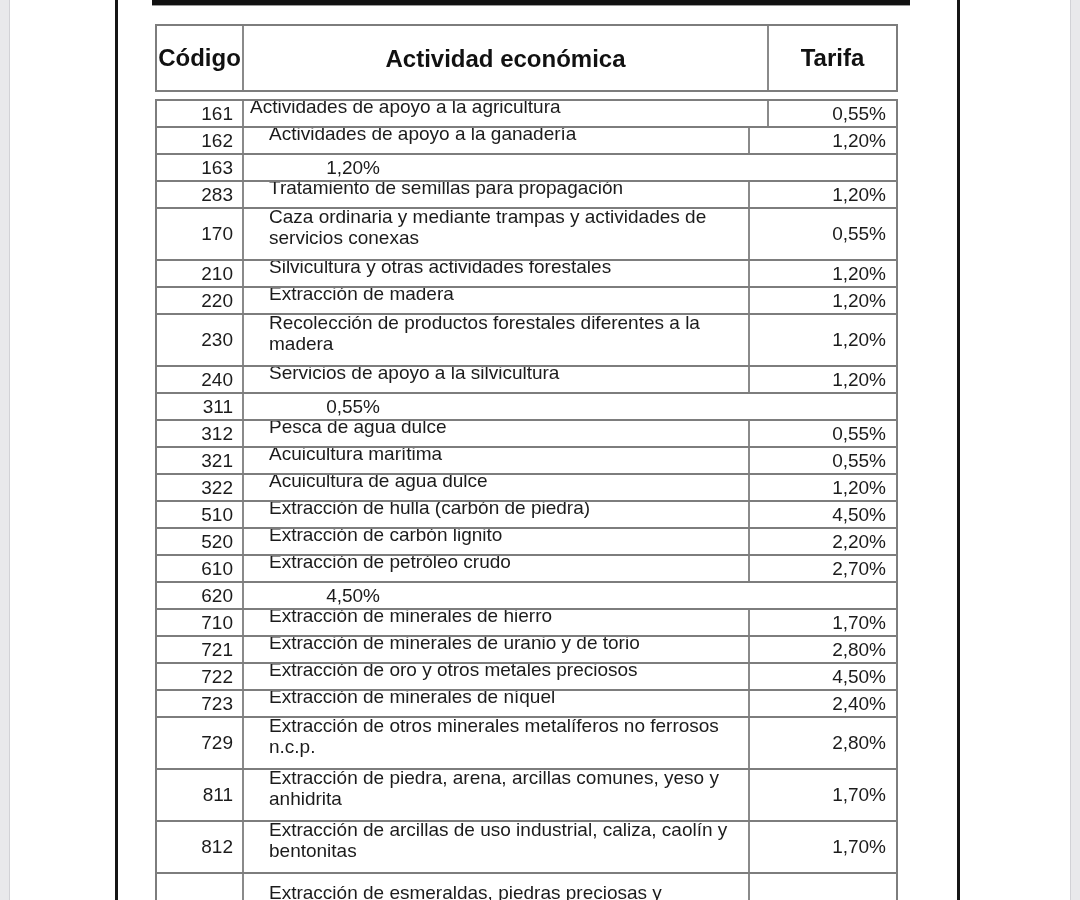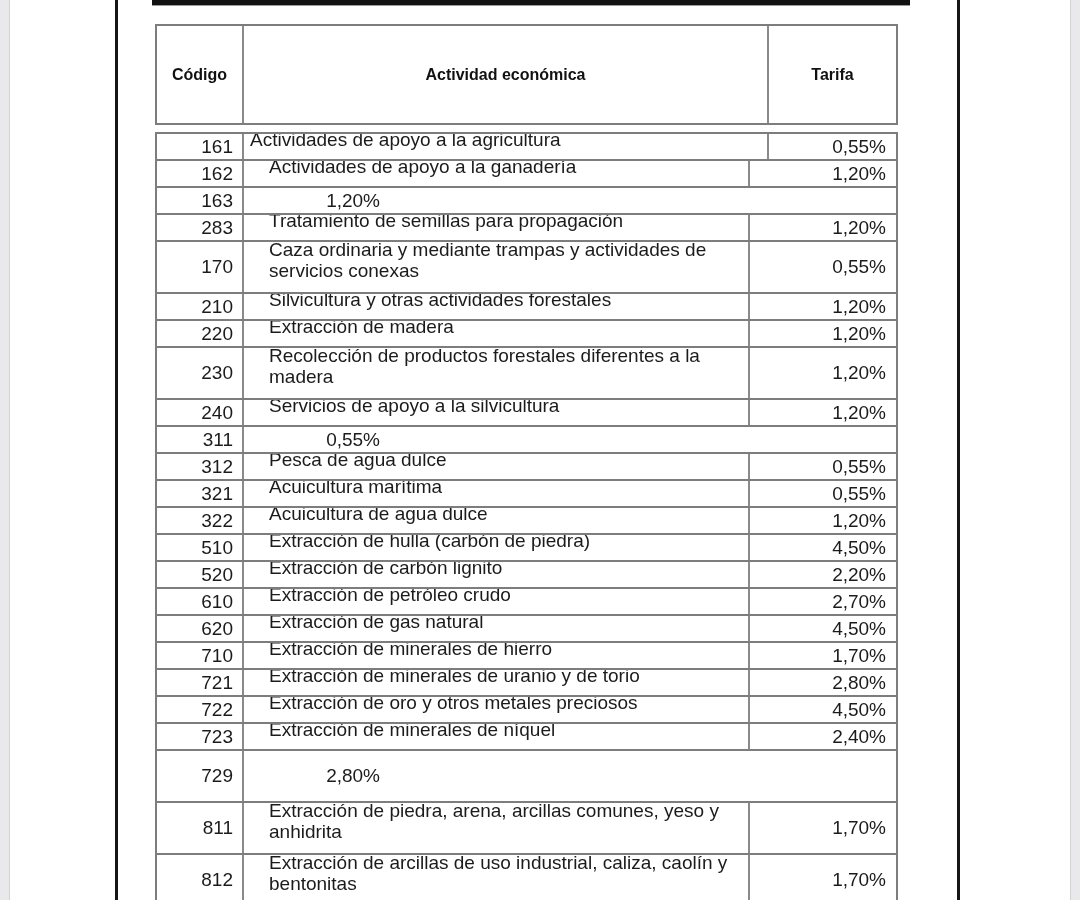--- a/index.html
+++ b/index.html
@@ -40,25 +40,25 @@
     border-bottom: 1px solid #9a9a9a;
   }
   
   .doc-table {
     position: absolute; left: 155px; top: 24px; width: 743px;
     color: #1b1b1b;
     font-size: 19px;
   }
   .thead {
     display: flex;
-    height: 101px;
+    height: 68px;
     box-sizing: border-box;
     border: 2px solid #7d7d7d;
     font-weight: bold;
-    font-size: 16px;
+    font-size: 24px;
     color: #111111;
   }
   .thead .cell {
     display: flex; align-items: center; justify-content: center;
     box-sizing: border-box;
   }
   .head-gap { height: 7px; }
   .tbody {
     box-sizing: border-box;
     border: 2px solid #7d7d7d;
@@ -198,21 +198,20 @@
   </div>
 
   <div class="row">
     <div class="cell c-cod">610</div>
     <div class="cell c-act">Extracción de petróleo crudo</div>
     <div class="cell c-tar">2,70%</div>
   </div>
 
   <div class="row">
     <div class="cell c-cod">620</div>
-    <div class="cell c-act">Extracción de gas natural</div>
     <div class="cell c-tar">4,50%</div>
   </div>
 
   <div class="row">
     <div class="cell c-cod">710</div>
     <div class="cell c-act">Extracción de minerales de hierro</div>
     <div class="cell c-tar">1,70%</div>
   </div>
 
   <div class="row">
@@ -228,20 +227,21 @@
   </div>
 
   <div class="row">
     <div class="cell c-cod">723</div>
     <div class="cell c-act">Extracción de minerales de níquel</div>
     <div class="cell c-tar">2,40%</div>
   </div>
 
   <div class="row tall">
     <div class="cell c-cod">729</div>
+    <div class="cell c-act">Extracción de otros minerales metalíferos no ferrosos n.c.p.</div>
     <div class="cell c-tar">2,80%</div>
   </div>
 
   <div class="row tall">
     <div class="cell c-cod">811</div>
     <div class="cell c-act">Extracción de piedra, arena, arcillas comunes, yeso y anhidrita</div>
     <div class="cell c-tar">1,70%</div>
   </div>
 
   <div class="row tall">

